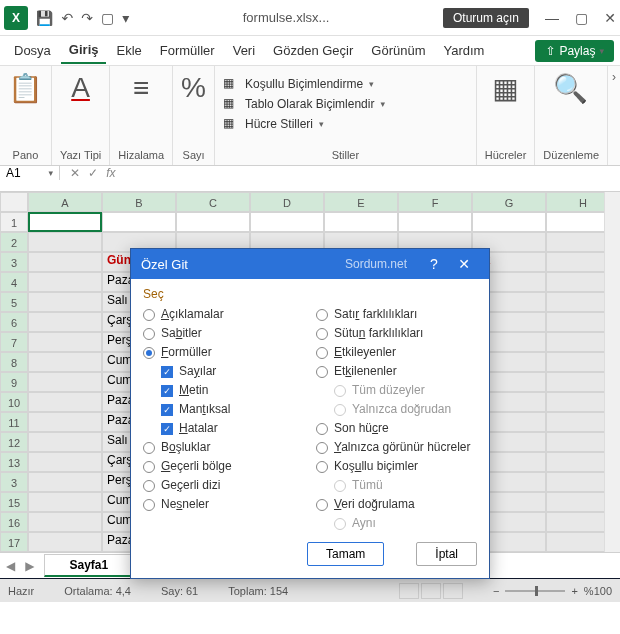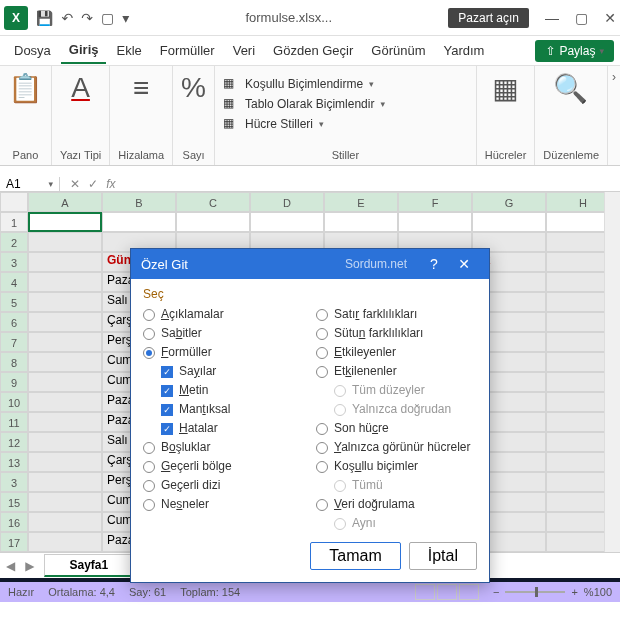--- a/index.html
+++ b/index.html
@@ -27,21 +27,21 @@
 .rgroup .icons { display: flex; flex-direction: column; align-items: center; gap: 2px; }
 .rgroup .big-icon { font-size: 28px; color: #555; }
 .rgroup .label { font-size: 11px; color: #555; text-align: center; margin-top: 2px; }
 .rgroup.stiller { flex: 1; align-items: flex-start; }
 .stiller-rows { display: flex; flex-direction: column; gap: 4px; padding: 4px 0; }
 .stiller-rows .row { display: flex; align-items: center; gap: 6px; font-size: 12px; color: #333; }
 .stiller-rows .row .ic { width: 16px; height: 16px; display: inline-block; }
 .down { font-size: 9px; color: #666; }
 
 
-.formulabar { display: flex; align-items: flex-end; height: 26px; border-bottom: 1px solid #d0d0d0; }
+.formulabar { display: flex; align-items: flex-start; height: 26px; border-bottom: 1px solid #d0d0d0; }
 .formulabar .namebox { width: 60px; border-right: 1px solid #d0d0d0; padding: 0 6px; font-size: 12px; display: flex; align-items: center; justify-content: space-between; }
 .formulabar .fx { padding: 0 10px; color: #888; font-size: 12px; display: flex; gap: 8px; align-items: center; }
 
 
 .gridwrap { position: relative; height: 360px; overflow: hidden; }
 .grid { display: grid; grid-template-columns: 28px repeat(8, 74px); }
 .hdr { background: #f0f0f0; border: 1px solid #d4d4d4; text-align: center; font-size: 11px; color: #555; height: 20px; line-height: 20px; }
 .hdr.sel { background: #d2e8d8; }
 .rowhdr { background: #f0f0f0; border: 1px solid #d4d4d4; text-align: center; font-size: 11px; color: #555; height: 20px; line-height: 20px; }
 .rowhdr.sel { background: #d2e8d8; }
@@ -61,32 +61,32 @@
 .dialog .cols { display: flex; gap: 12px; }
 .dialog .col { flex: 1; display: flex; flex-direction: column; gap: 5px; }
 .dialog .opt { display: flex; align-items: flex-end; gap: 6px; font-size: 12px; color: #333; }
 .dialog .opt.disabled { color: #999; }
 .dialog .opt.sub { margin-left: 18px; }
 .dialog .radio { width: 12px; height: 12px; border: 1px solid #888; border-radius: 50%; display: inline-flex; align-items: center; justify-content: center; }
 .dialog .radio.checked::after { content: ""; width: 6px; height: 6px; background: #2b72d9; border-radius: 50%; }
 .dialog .radio.disabled { border-color: #ccc; }
 .dialog .check { width: 12px; height: 12px; background: #2b72d9; display: inline-flex; align-items: center; justify-content: center; color: #fff; font-size: 9px; }
 .dialog .dactions { display: flex; justify-content: flex-end; gap: 8px; margin-top: 12px; }
-.dialog .dactions button { padding: 4px 18px; font-size: 16px; border: 1px solid #aaa; background: #fff; border-radius: 2px; cursor: pointer; }
+.dialog .dactions button { padding: 4px 18px; font-size: 12px; border: 1px solid #aaa; background: #fff; border-radius: 2px; cursor: pointer; margin-left: 24px; }
 .dialog .dactions button.primary { border: 1px solid #2b72d9; }
 .ul { text-decoration: underline; }
 
 
 .sheettabs { display: flex; align-items: center; height: 26px; border-top: 1px solid #d0d0d0; padding: 0 6px; gap: 10px; }
 .sheettabs .nav { color: #888; font-size: 12px; }
 .sheettabs .tab { padding: 3px 24px; border: 1px solid #ccc; border-bottom: 2px solid #107c41; background: #fff; font-size: 12px; font-weight: 600; }
 .sheettabs .plus { color: #888; font-size: 16px; }
 
 
-.statusbar { display: flex; align-items: center; height: 24px; background: #c4b5fd; border-top: 4px solid #0f172a; padding: 0 8px; font-size: 11px; color: #555; gap: 14px; }
+.statusbar { display: flex; align-items: center; height: 24px; background: #e5e5e5; border-top: 1px solid #0f172a; padding: 0 8px; font-size: 11px; color: #555; gap: 30px; }
 .statusbar .spacer { flex: 1; }
 .statusbar .viewbtns { display: flex; gap: 2px; }
 .statusbar .viewbtns span { width: 20px; height: 16px; border: 1px solid #ccc; display: inline-block; }
 .statusbar .zoom { display: flex; align-items: center; gap: 6px; }
 .statusbar .slider { width: 60px; height: 2px; background: #aaa; position: relative; }
 .statusbar .slider::after { content: ""; position: absolute; left: 50%; top: -4px; width: 3px; height: 10px; background: #666; }
 
 .scrollbar-v { position: absolute; right: 0; top: 0; width: 16px; height: 100%; background: #f0f0f0; border-left: 1px solid #ddd; }
 </style>
 </head>
@@ -95,21 +95,21 @@
 <div class="titlebar">
   <div class="app-icon">X</div>
   <div class="qat">
     <span>💾</span>
     <span>↶</span>
     <span>↷</span>
     <span>▢</span>
     <span>▾</span>
   </div>
   <div class="filename">formulse.xlsx...</div>
-  <div class="signin">Pazart açın</div>
+  <div class="signin">Oturum açın</div>
   <div class="wincontrols">
     <span>—</span>
     <span>▢</span>
     <span>✕</span>
   </div>
 </div>
 
 <div class="menutabs" id="menutabs">
   <div class="tab">Dosya</div>
     <div class="tab active">Giriş</div>

